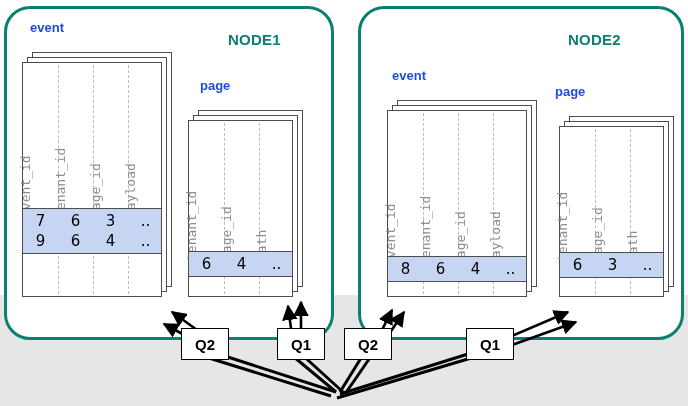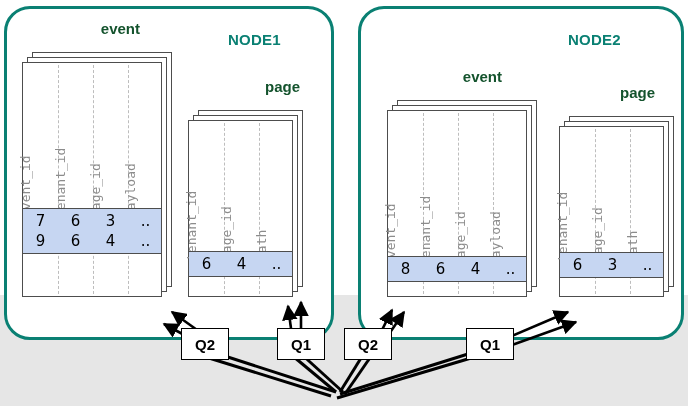--- a/index.html
+++ b/index.html
@@ -40,25 +40,25 @@
     position: absolute;
     color: #0a8073;
     font-weight: bold;
     font-size: 15px;
     letter-spacing: 0.2px;
     white-space: nowrap;
   }
 
   .table-title {
     position: absolute;
-    color: #14532d;
+    color: #1d4ed8;
     font-weight: bold;
-    font-size: 15px;
-    white-space: nowrap;
-    text-align: right;
+    font-size: 13px;
+    white-space: nowrap;
+    text-align: left;
   }
 
   
   .stack {
     position: absolute;
   }
   .stack .sheet {
     position: absolute;
     background: #ffffff;
     border: 1.5px solid #4d4d4d;

